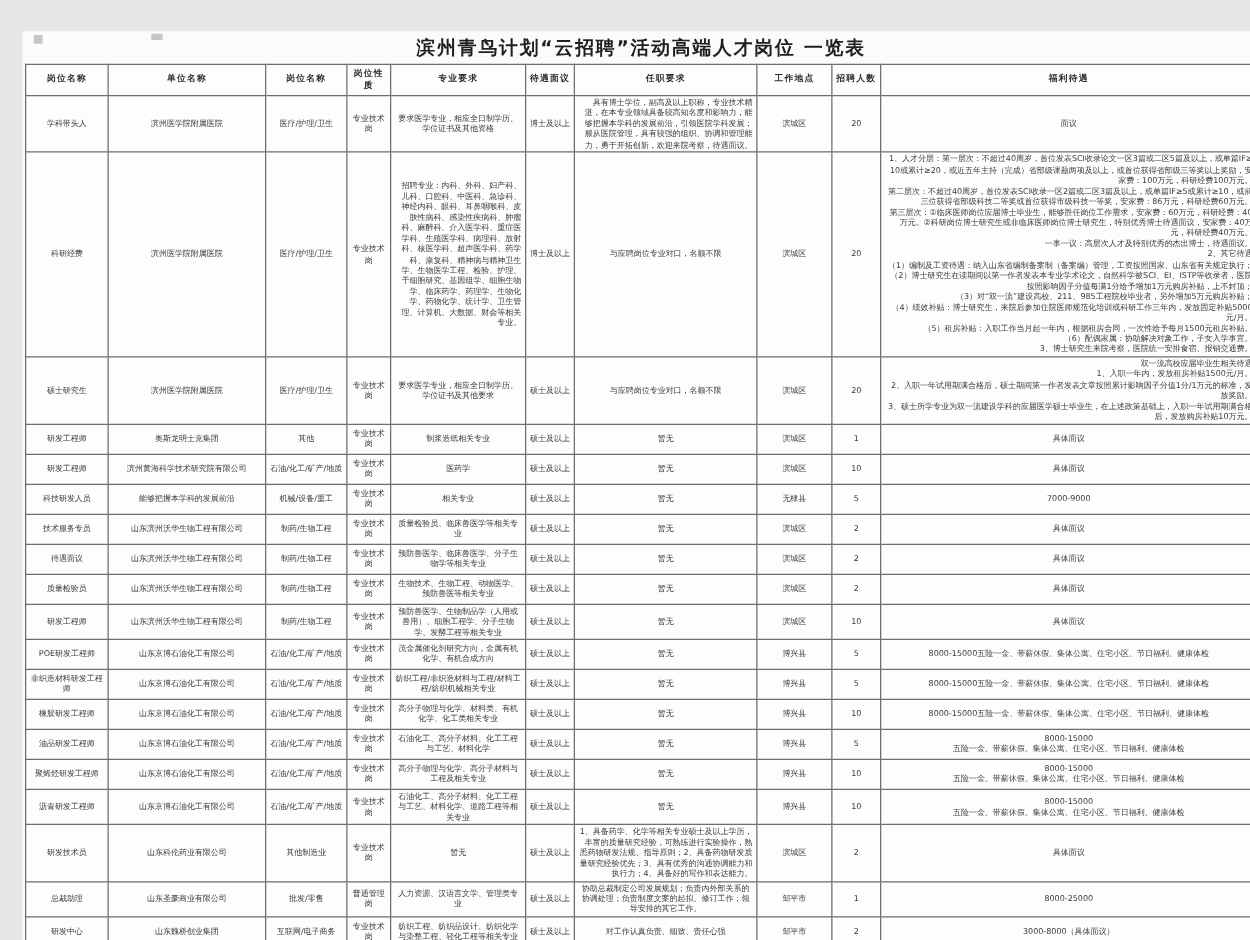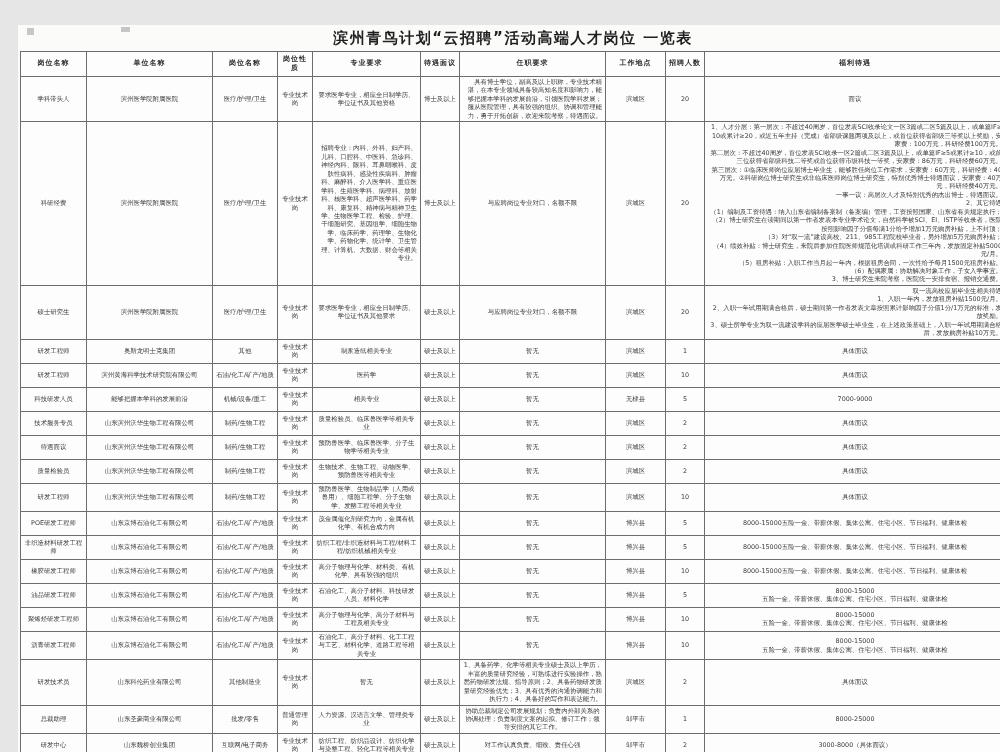--- a/index.html
+++ b/index.html
@@ -228,33 +228,33 @@
           <td>暂无</td>
           <td>博兴县</td>
           <td>5</td>
           <td>8000-15000五险一金、带薪休假、集体公寓、住宅小区、节日福利、健康体检</td>
         </tr>
         <tr>
           <td>橡胶研发工程师</td>
           <td>山东京博石油化工有限公司</td>
           <td>石油/化工/矿产/地质</td>
           <td>专业技术岗</td>
-          <td>高分子物理与化学、材料类、有机化学、具有较强的组织</td>
+          <td>高分子物理与化学、材料类、有机化学、化工类相关专业</td>
           <td>硕士及以上</td>
           <td>暂无</td>
           <td>博兴县</td>
           <td>10</td>
           <td>8000-15000五险一金、带薪休假、集体公寓、住宅小区、节日福利、健康体检</td>
         </tr>
         <tr>
           <td>油品研发工程师</td>
           <td>山东京博石油化工有限公司</td>
           <td>石油/化工/矿产/地质</td>
           <td>专业技术岗</td>
-          <td>石油化工、高分子材料、科技研发人员、材料化学</td>
+          <td>石油化工、高分子材料、化工工程与工艺、材料化学</td>
           <td>硕士及以上</td>
           <td>暂无</td>
           <td>博兴县</td>
           <td>5</td>
           <td>8000-15000
 五险一金、带薪休假、集体公寓、住宅小区、节日福利、健康体检</td>
         </tr>
         <tr>
           <td>聚烯烃研发工程师</td>
           <td>山东京博石油化工有限公司</td>

